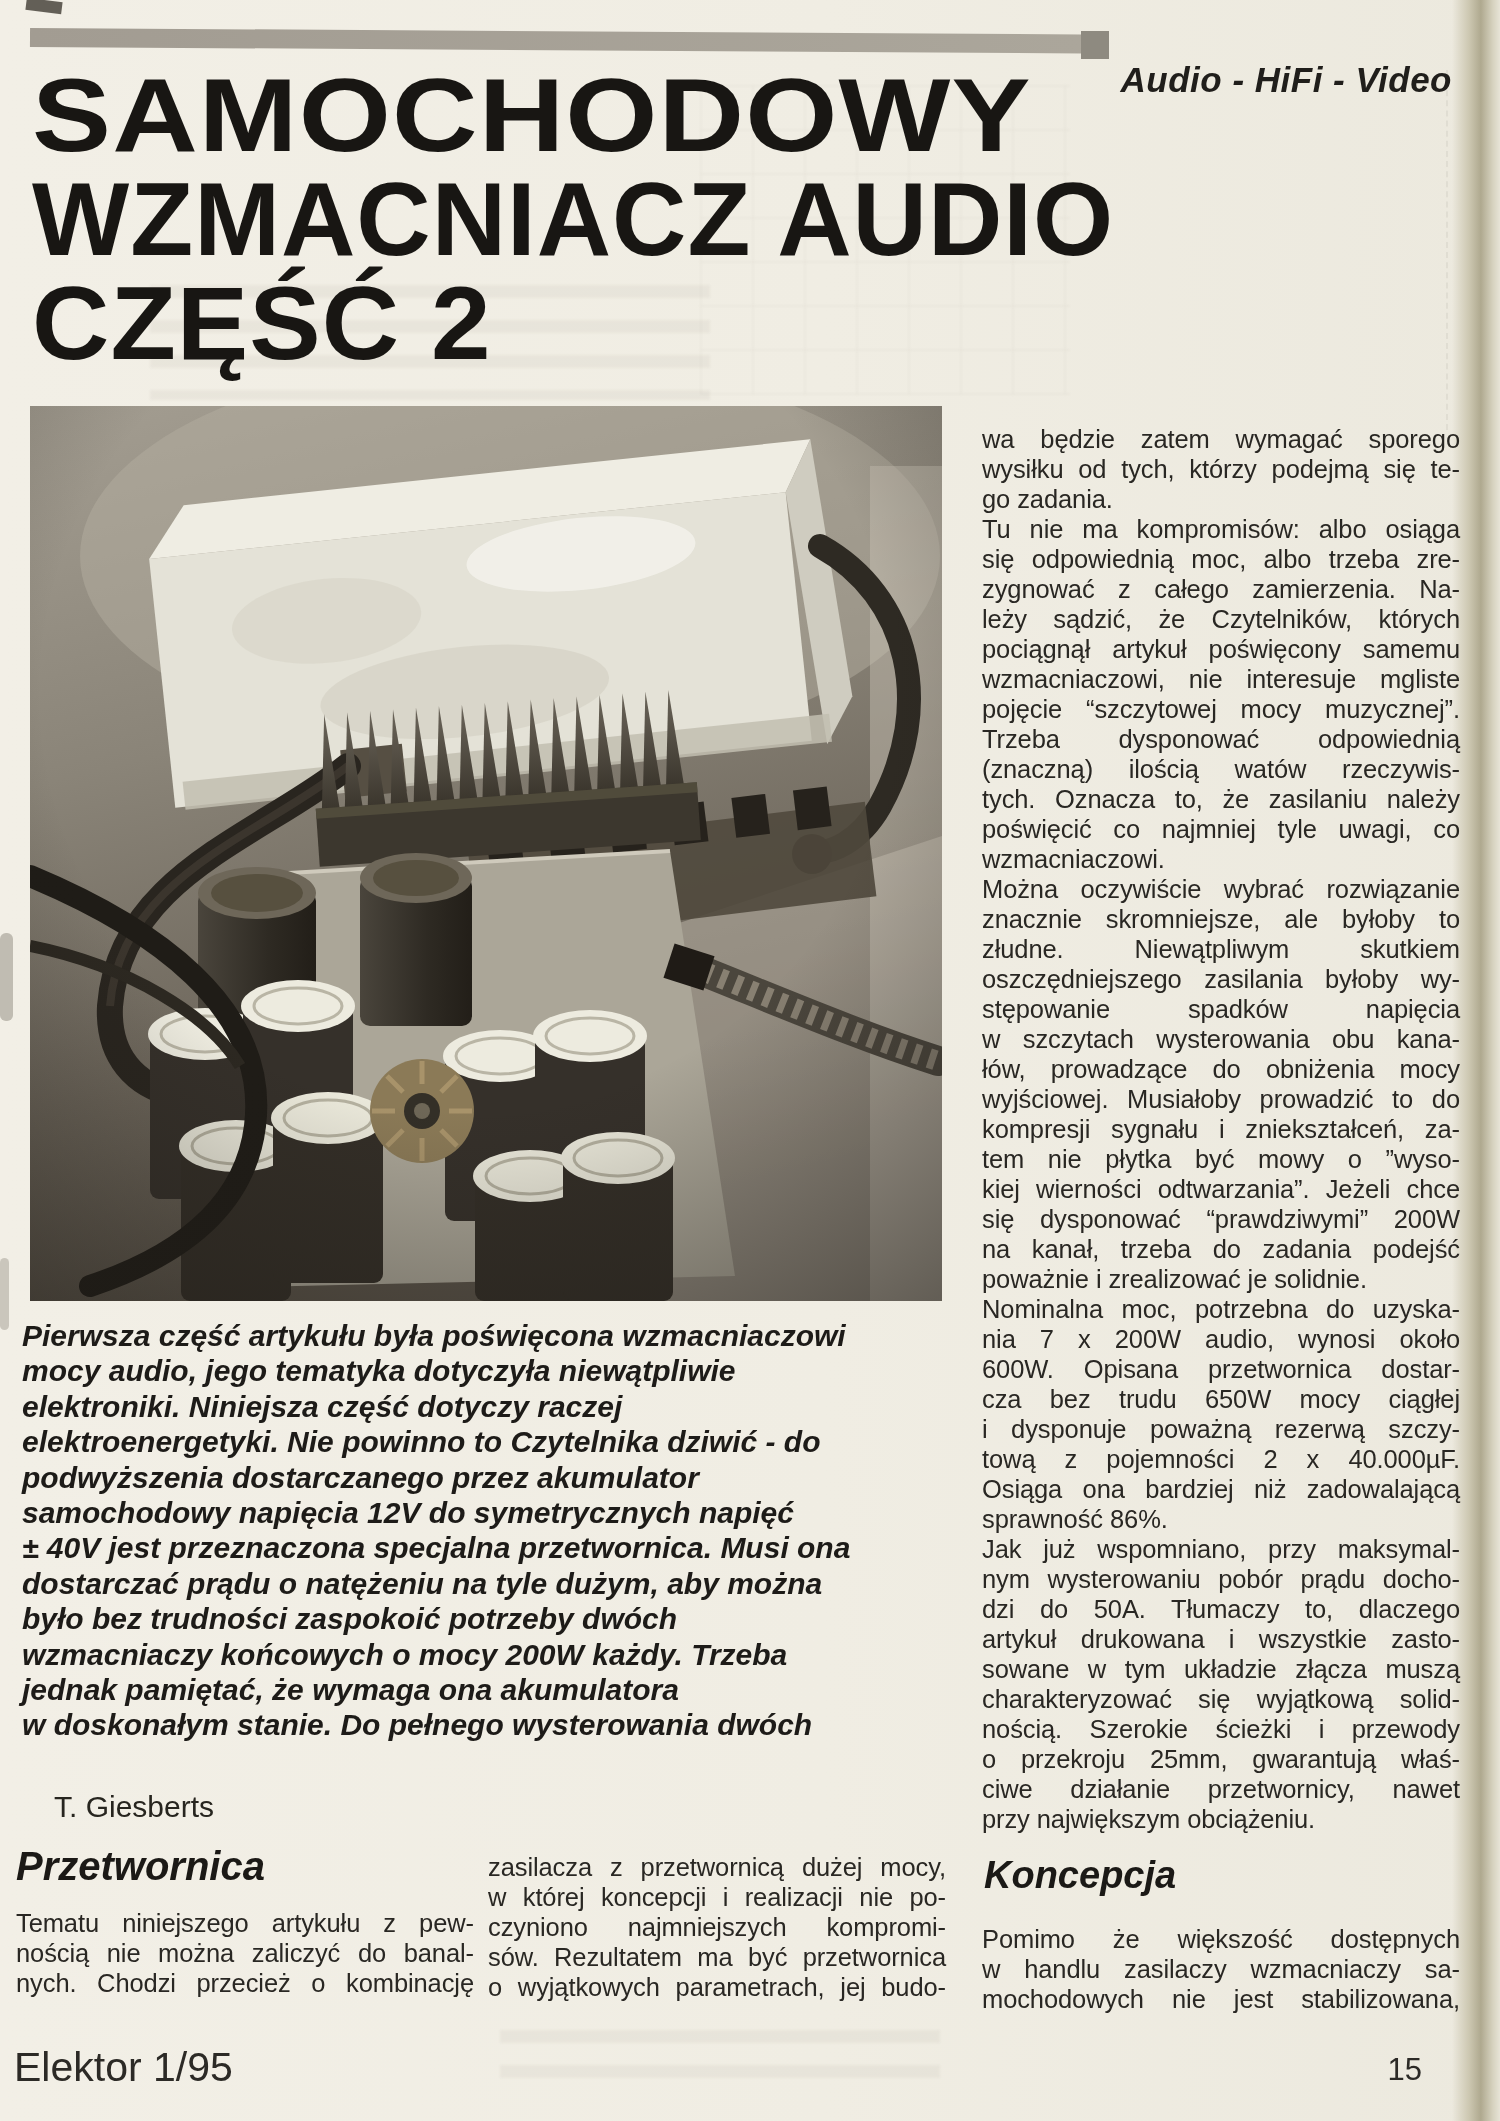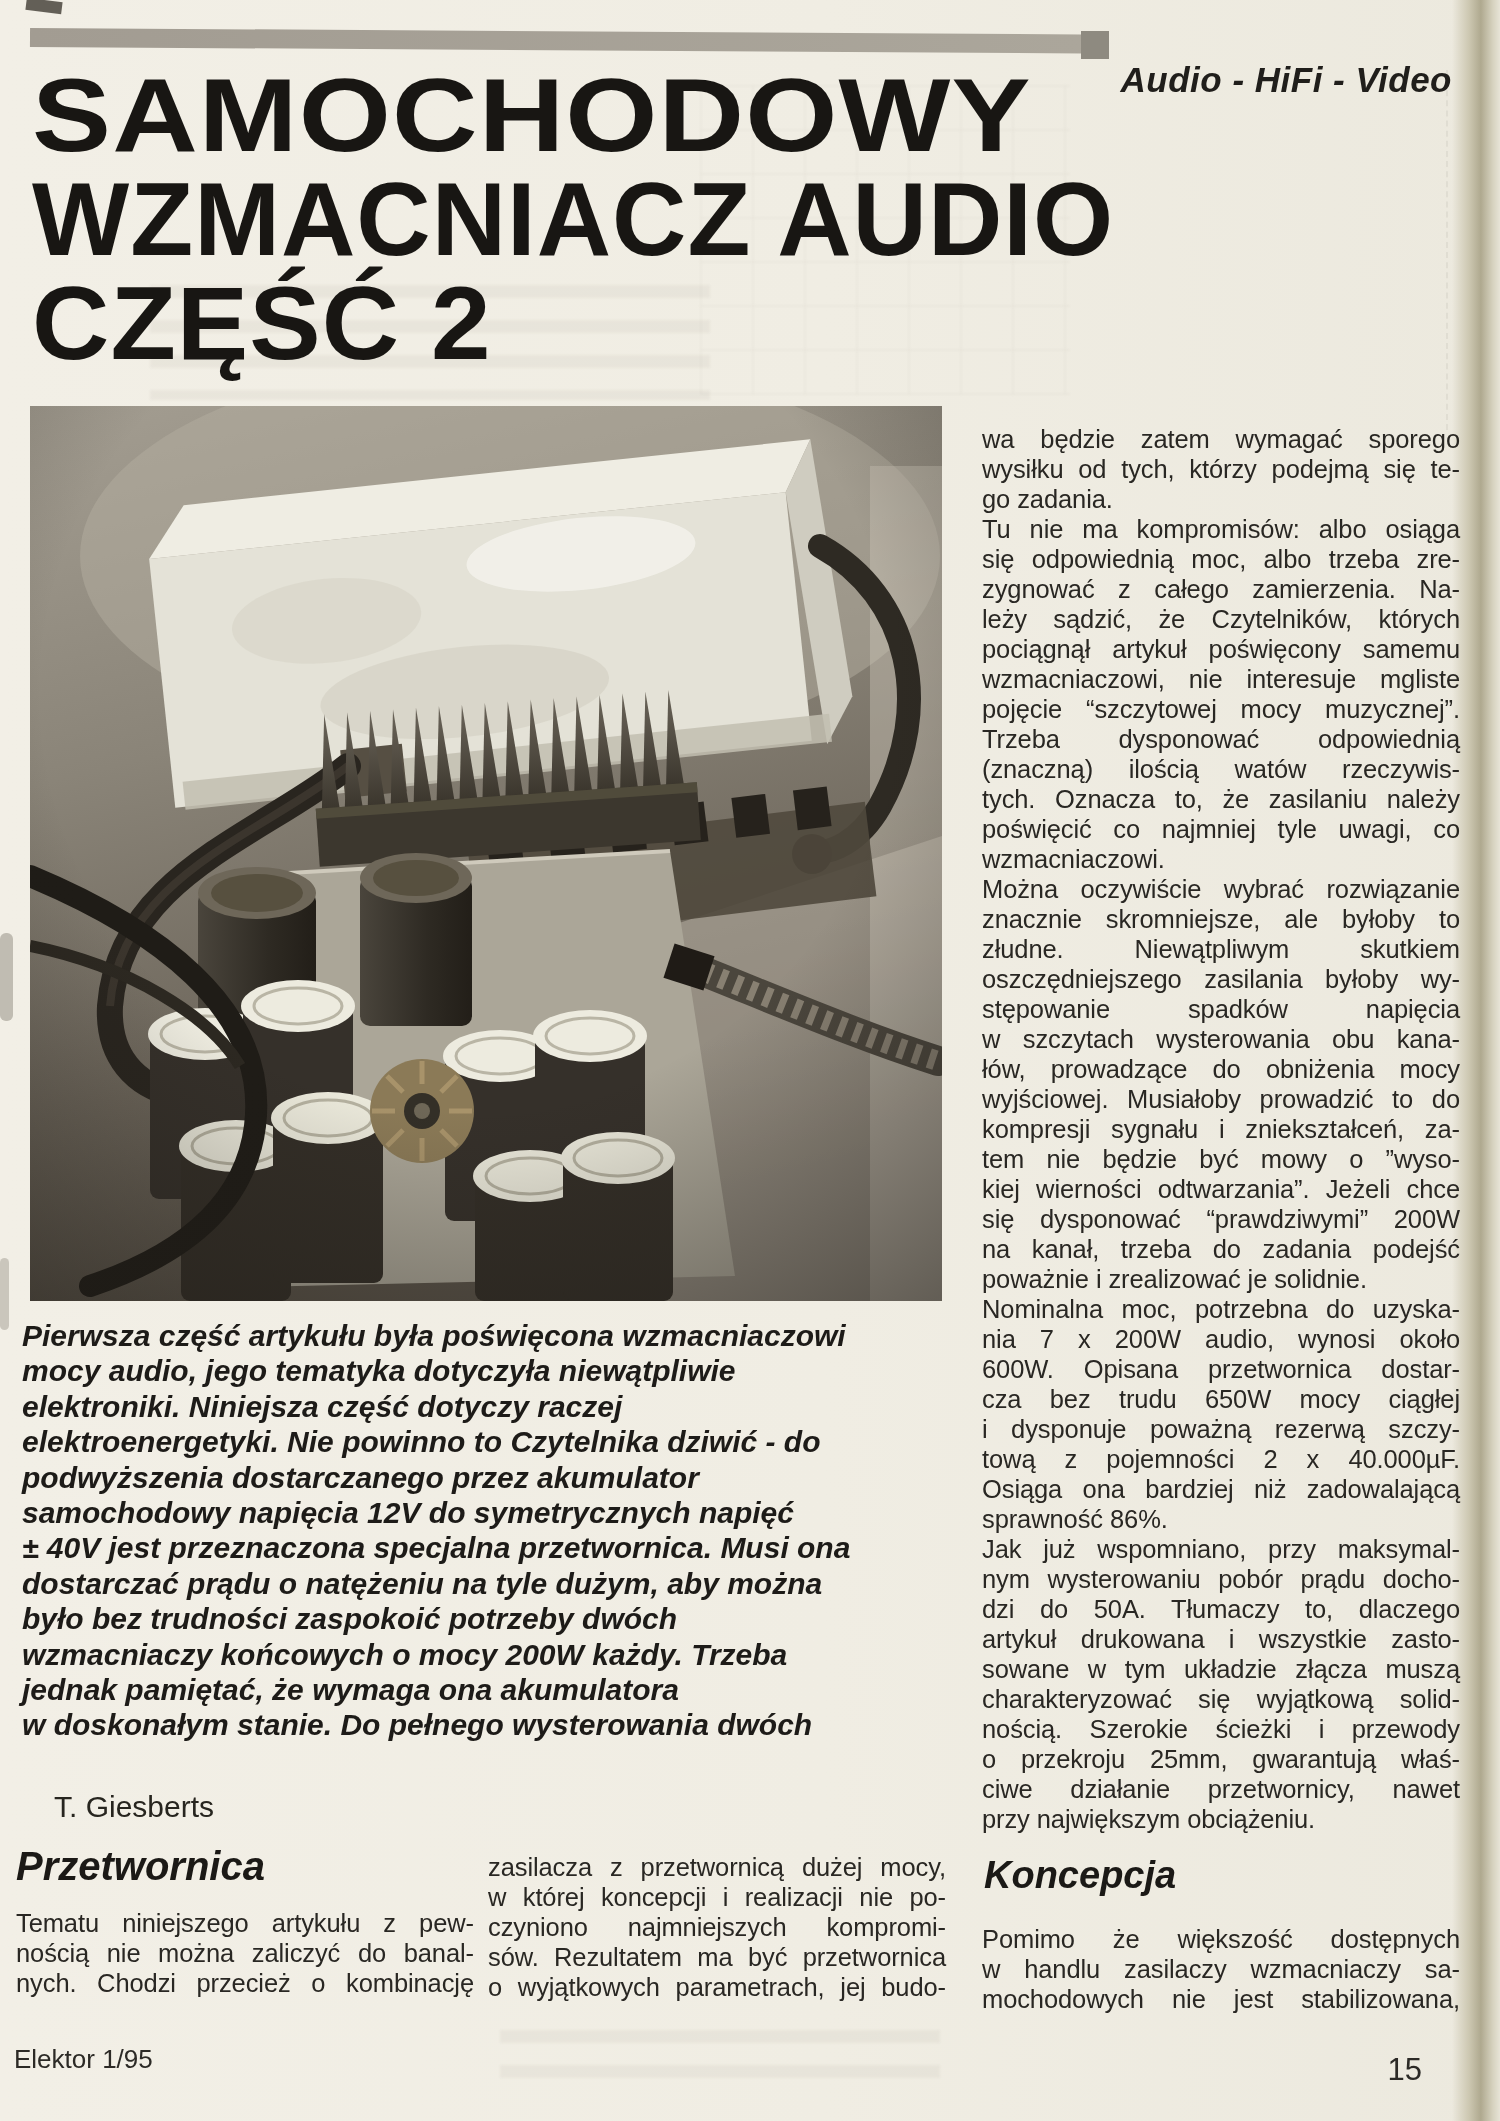--- a/index.html
+++ b/index.html
@@ -26,21 +26,21 @@
         font-weight:bold;font-style:italic;color:#1d1b18;}
   .author{left:14px;top:1790px;font-size:30px;color:#27251f;margin-left:40px;}
   .h-section{font-weight:bold;font-style:italic;color:#1b1916;}
   .h-przetwornica{left:16px;top:1844px;font-size:40px;font-style:italic;}
   .h-koncepcja{left:984px;top:1854px;font-size:38px;}
   .body-col{font-size:25.5px;line-height:30px;color:#292723;letter-spacing:-.1px;}
   .col-left{left:16px;top:1908px;width:458px;}
   .col-mid{left:488px;top:1852px;width:458px;}
   .col-right{left:982px;top:424px;width:478px;}
   .col-right-2{left:982px;top:1924px;width:478px;}
-  .footer-journal{left:14px;top:2044px;font-size:26px;color:#2c2a26;}
+  .footer-journal{left:14px;top:2044px;font-size:41px;color:#2c2a26;}
   .footer-page{left:1340px;top:2052px;width:82px;font-size:31px;text-align:right;color:#2c2a26;}
   
   .photo{left:30px;top:406px;width:912px;height:895px;}
   
   .ghost{pointer-events:none;}
   .ghost-lines{background:repeating-linear-gradient(180deg,rgba(110,104,92,.9) 0 13px,transparent 13px 35px);
                opacity:.07;filter:blur(1.5px);}
   .ghost-grid{background-image:linear-gradient(rgba(115,108,95,.8) 2px,transparent 2px),
               linear-gradient(90deg,rgba(115,108,95,.8) 2px,transparent 2px);
               background-size:52px 44px;opacity:.05;filter:blur(1px);}
@@ -281,21 +281,21 @@
       <div class="tline last">wzmacniaczowi.</div>
       <div class="tline">Można oczywiście wybrać rozwiązanie</div>
       <div class="tline">znacznie skromniejsze, ale byłoby to</div>
       <div class="tline">złudne. Niewątpliwym skutkiem</div>
       <div class="tline">oszczędniejszego zasilania byłoby wy-</div>
       <div class="tline">stępowanie spadków napięcia</div>
       <div class="tline">w szczytach wysterowania obu kana-</div>
       <div class="tline">łów, prowadzące do obniżenia mocy</div>
       <div class="tline">wyjściowej. Musiałoby prowadzić to do</div>
       <div class="tline">kompresji sygnału i  zniekształceń, za-</div>
-      <div class="tline">tem nie będzie być mowy o  ”wyso-</div>
+      <div class="tline">tem nie płytka być mowy o  ”wyso-</div>
       <div class="tline">kiej wierności odtwarzania”. Jeżeli chce</div>
       <div class="tline">się dysponować “prawdziwymi” 200W</div>
       <div class="tline">na kanał, trzeba do zadania podejść</div>
       <div class="tline last">poważnie i  zrealizować je solidnie.</div>
       <div class="tline">Nominalna moc, potrzebna do uzyska-</div>
       <div class="tline">nia 7 x 200W audio, wynosi około</div>
       <div class="tline">600W. Opisana przetwornica dostar-</div>
       <div class="tline">cza bez trudu 650W mocy ciągłej</div>
       <div class="tline">i  dysponuje poważną rezerwą szczy-</div>
       <div class="tline">tową z  pojemności 2 x 40.000µF.</div>

